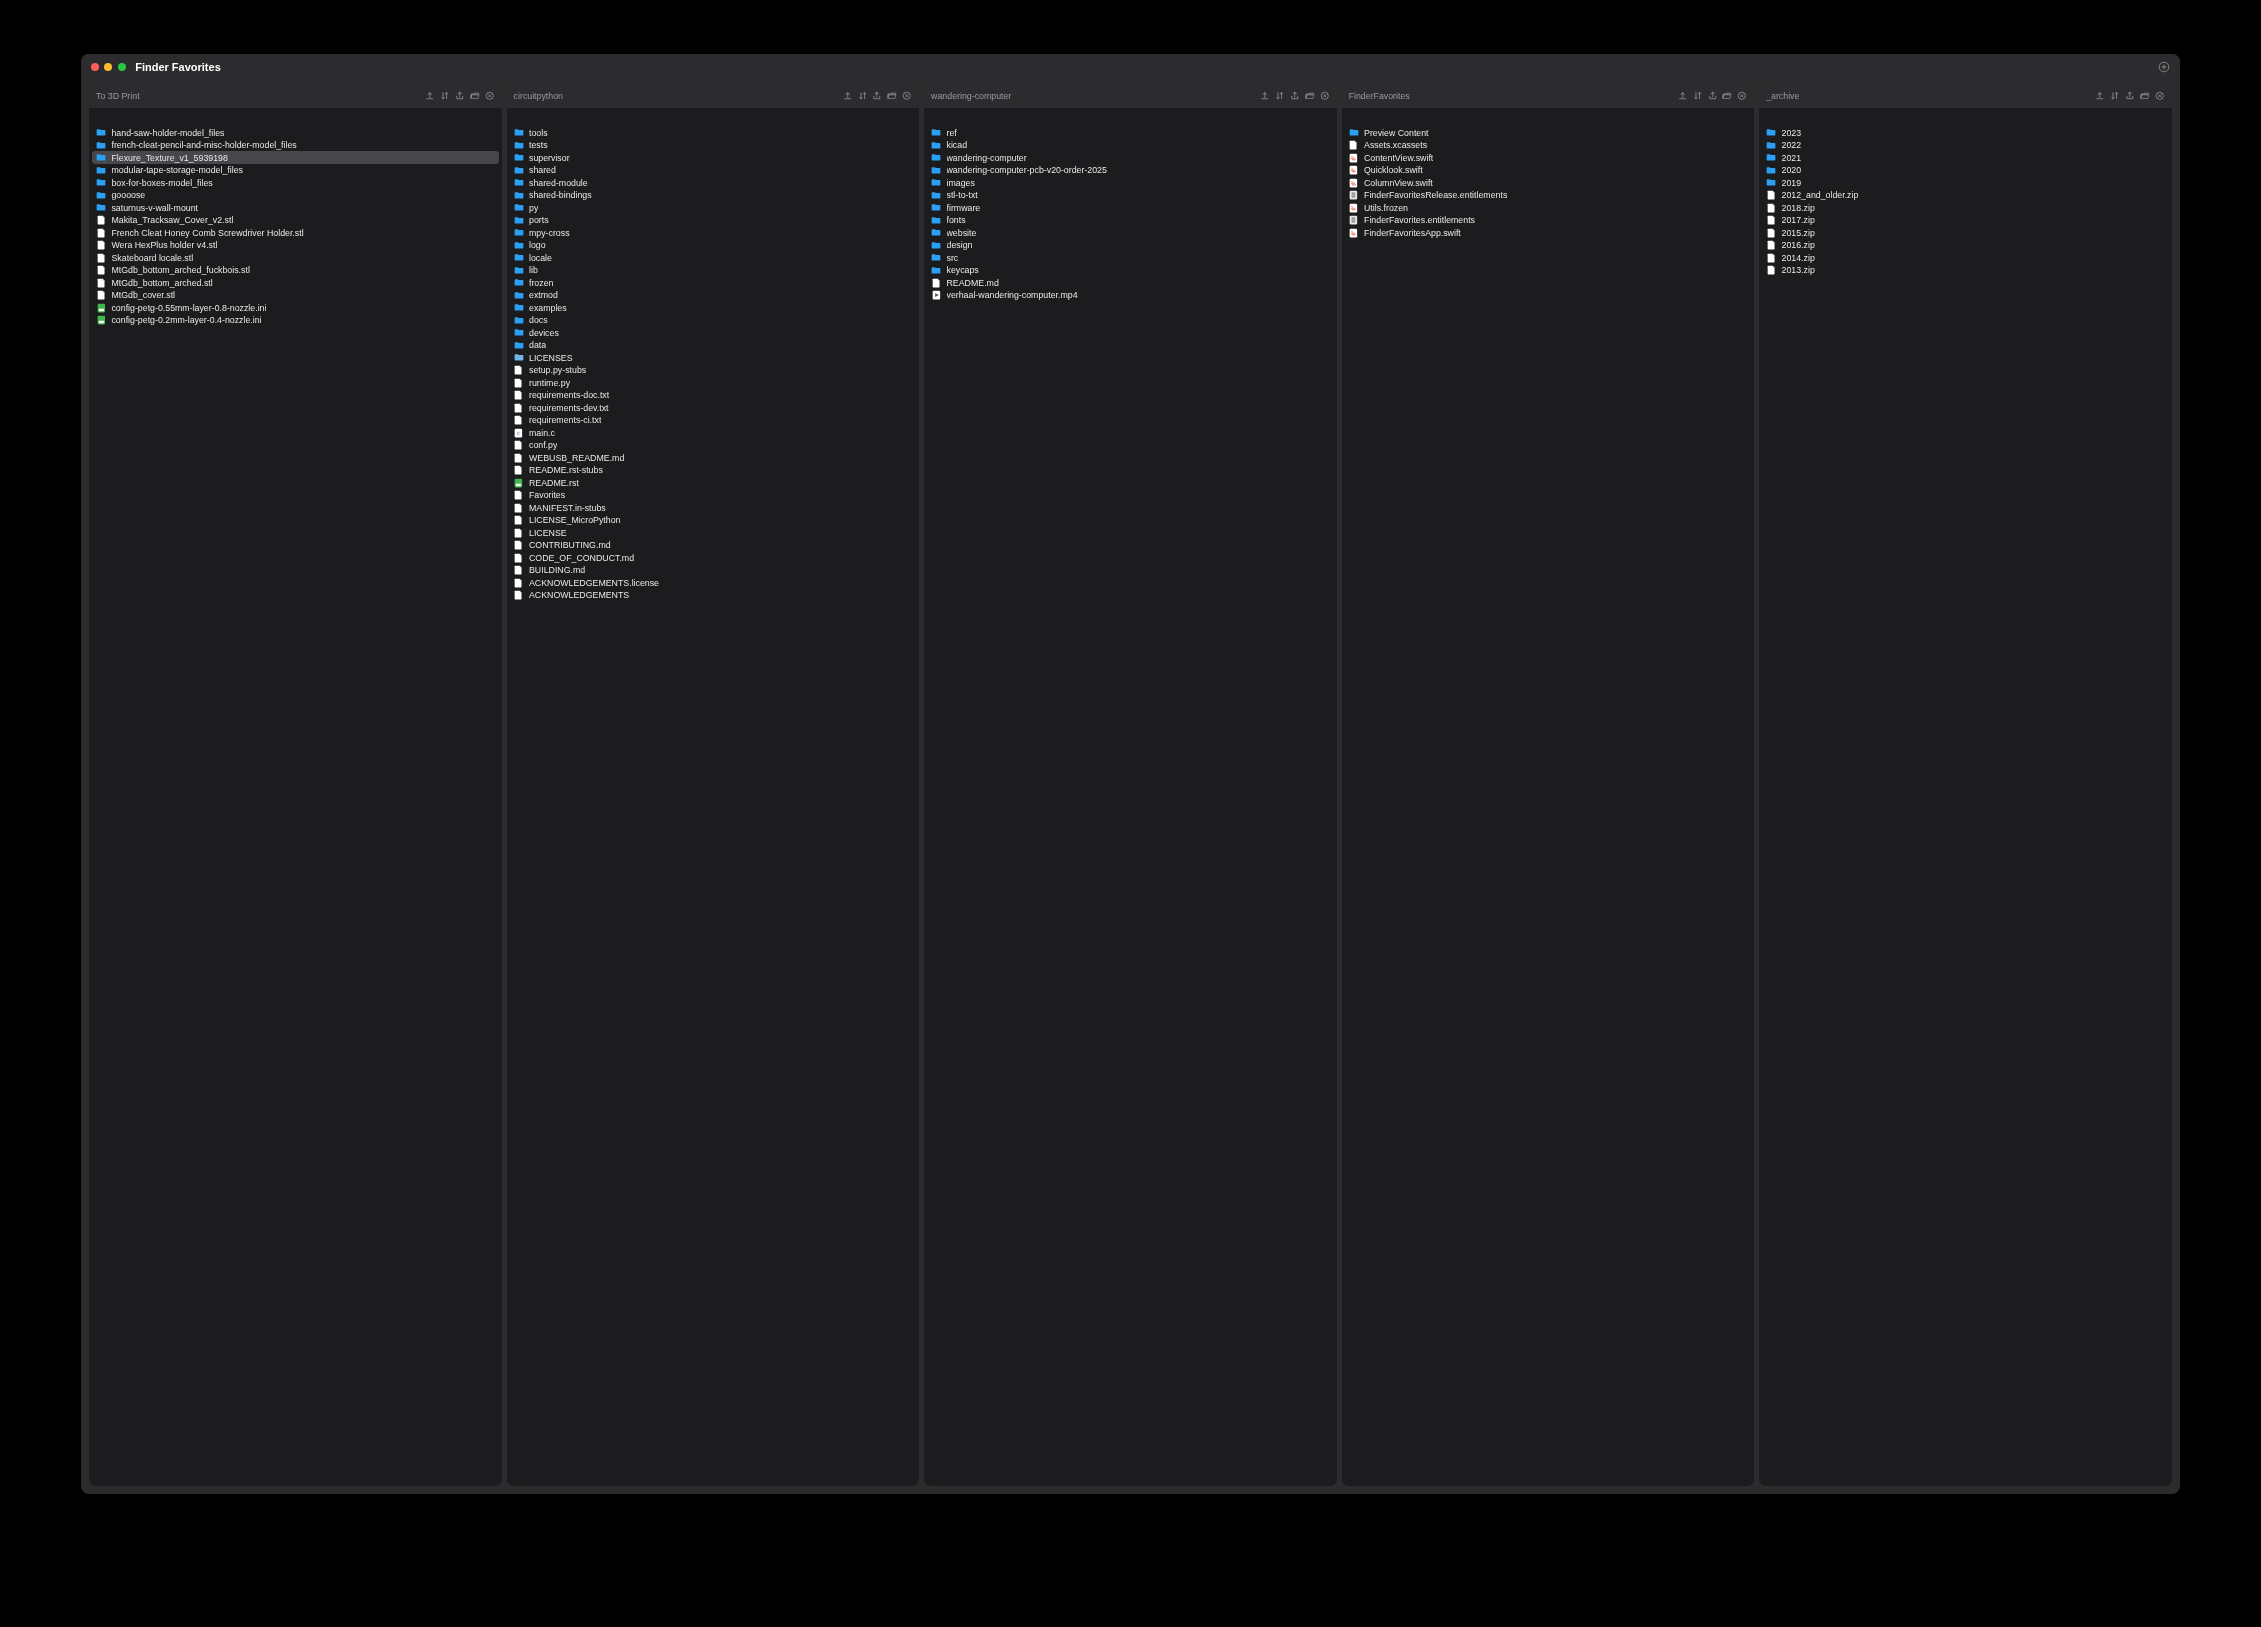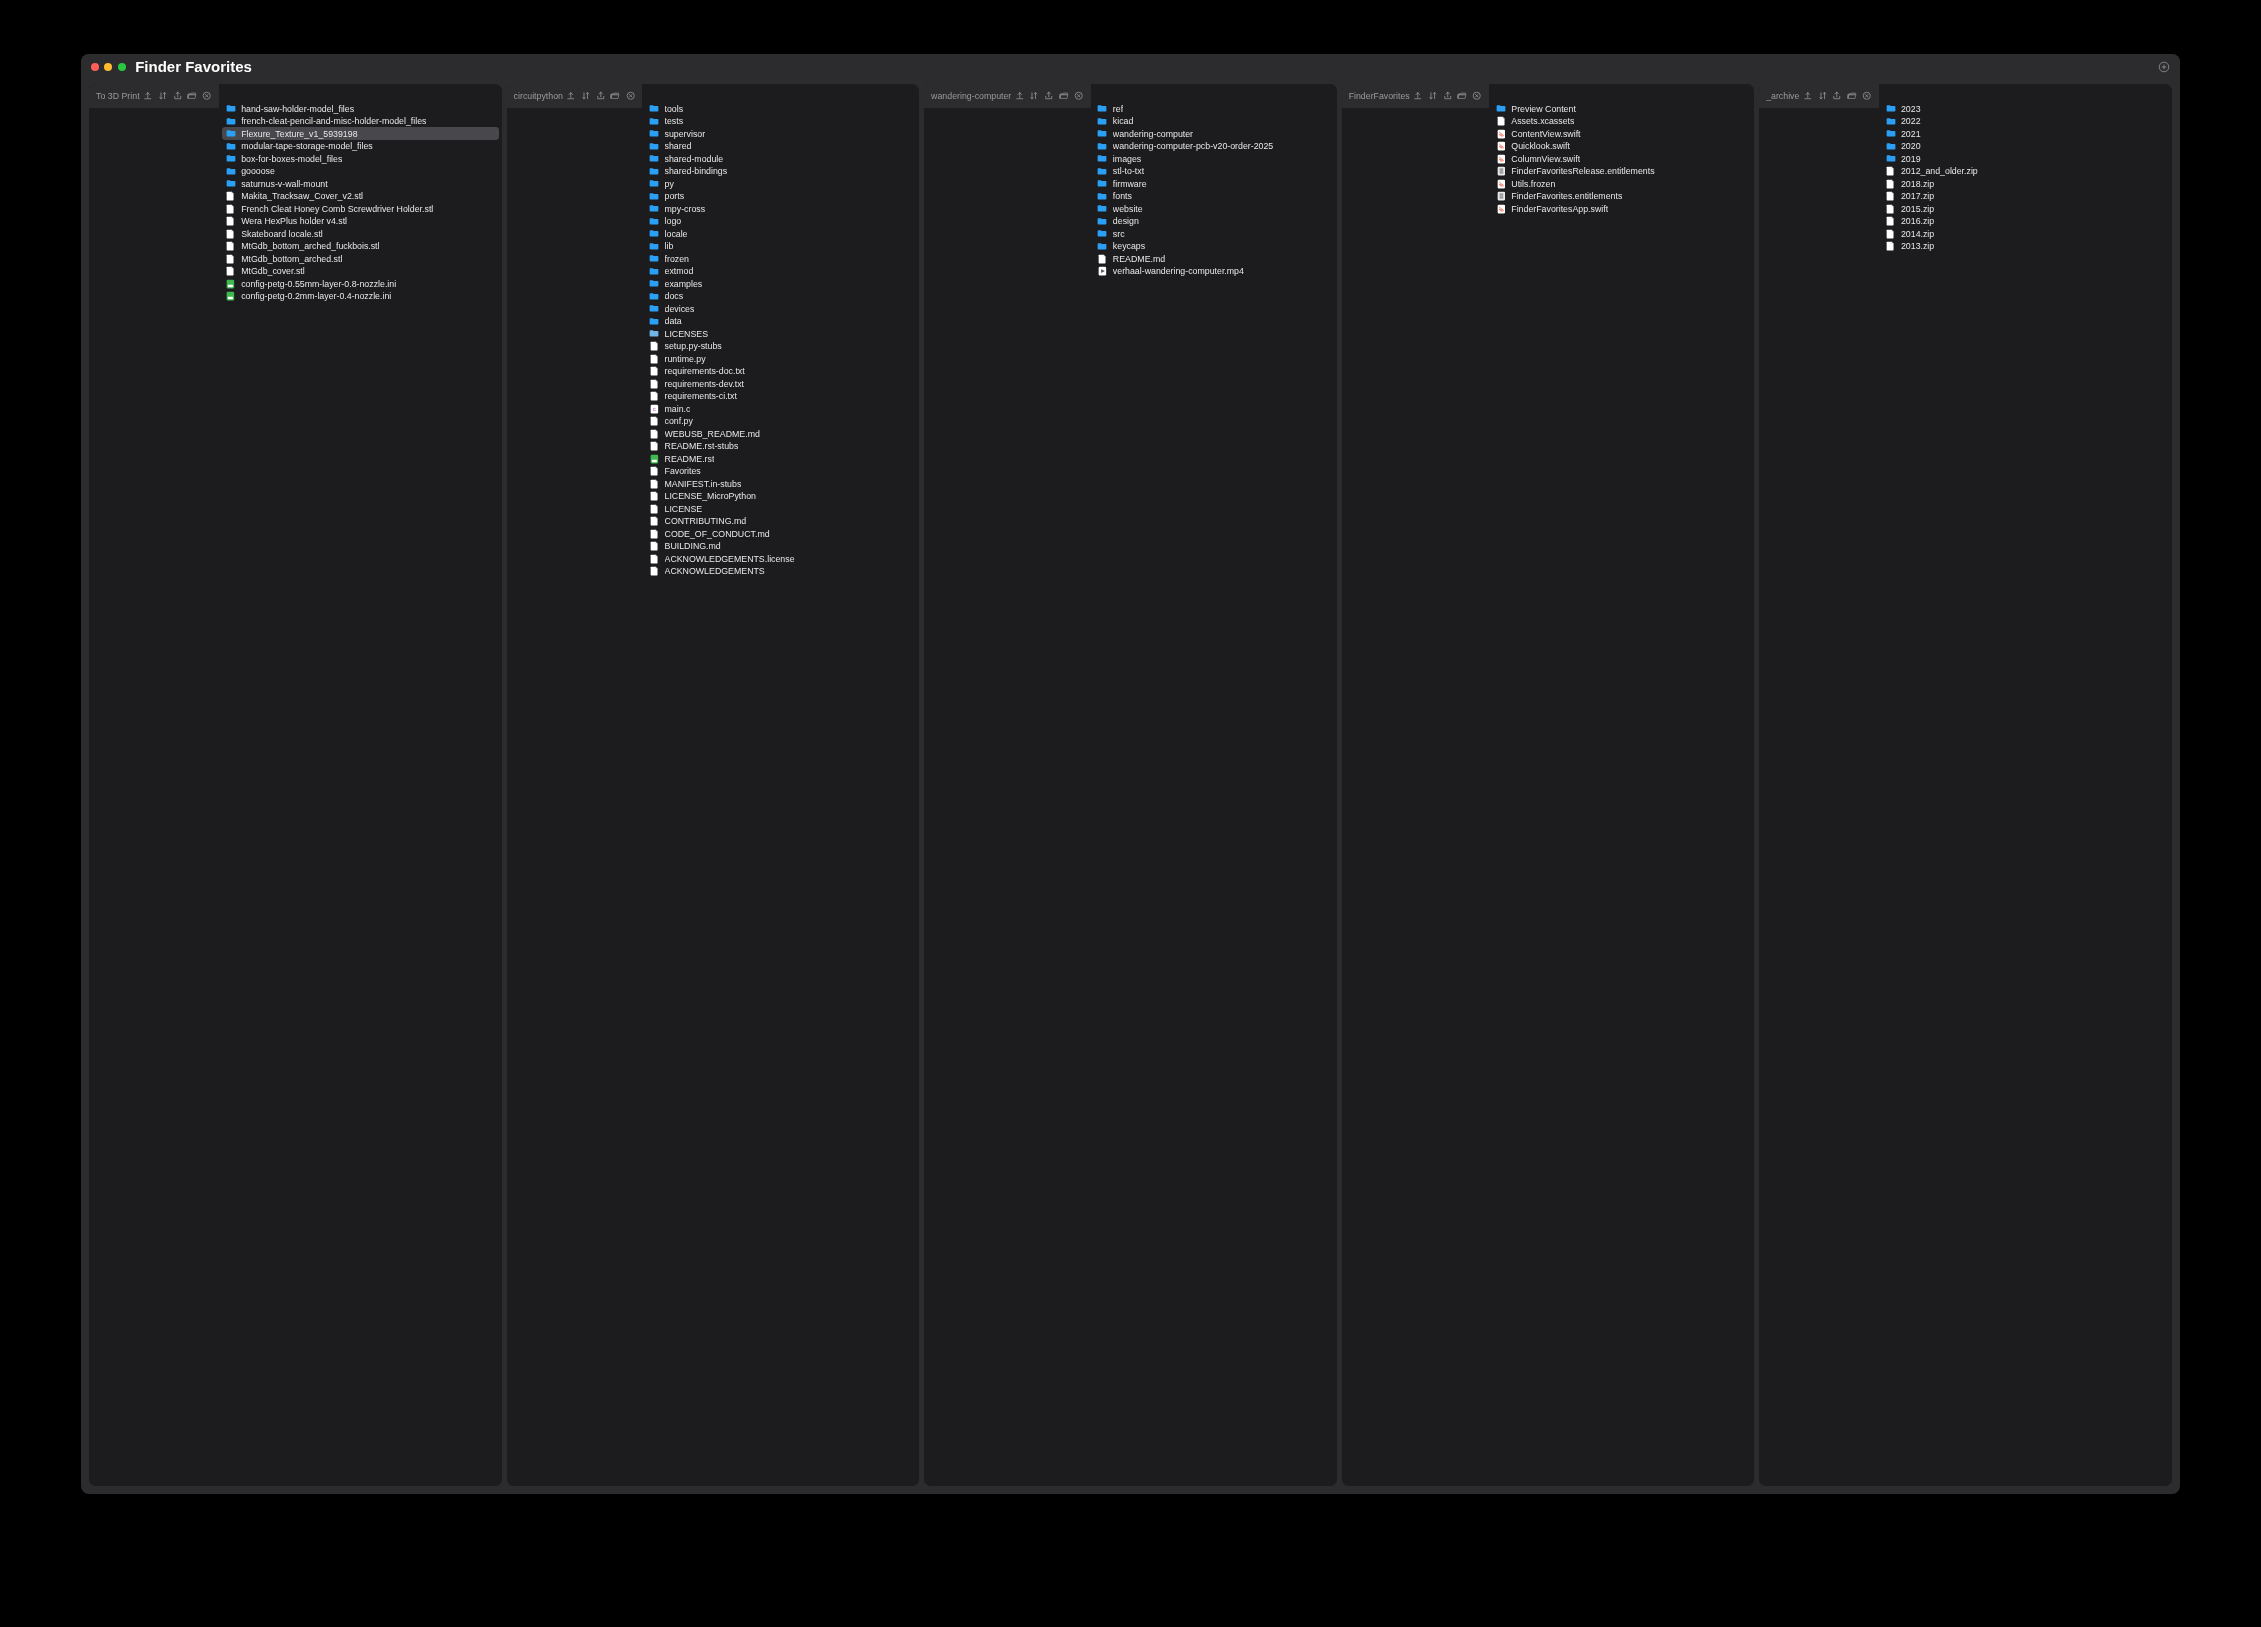--- a/index.html
+++ b/index.html
@@ -29,39 +29,39 @@
     padding: 0 9.5px;
     background: #2c2c2e;
     justify-content: space-between;
   }
   .titlebar-left { display:flex; align-items:center; gap:9.5px; }
   .traffic-lights { display:flex; gap:5.4px; }
   .light { width:8px; height:8px; border-radius:50%; }
   .light.red { background:#ff5f57; }
   .light.yellow { background:#febc2e; }
   .light.green { background:#28c840; }
-  .title { font-weight:600; color:#fff; font-size:15px; }
+  .title { font-weight:600; color:#fff; font-size:11px; }
   .add-btn {
     width:12px; height:12px;
     display:flex; align-items:center; justify-content:center;
     color:#9a9a9e; cursor:pointer;
   }
   .columns-wrap {
     flex:1;
     padding: 4px 8px 8px 8px;
     display:flex;
     gap: 5.4px;
     overflow:hidden;
   }
   .col {
     flex:1;
     background:#1c1c1e;
     border-radius:6.8px;
     display:flex;
-    flex-direction:row;
+    flex-direction:column;
     overflow:hidden;
     min-width:0;
   }
   .col-header {
     height:24px;
     display:flex;
     align-items:center;
     padding: 0 6.8px 0 2.7px;
     gap:2.7px;
     background: #2c2c2e;

